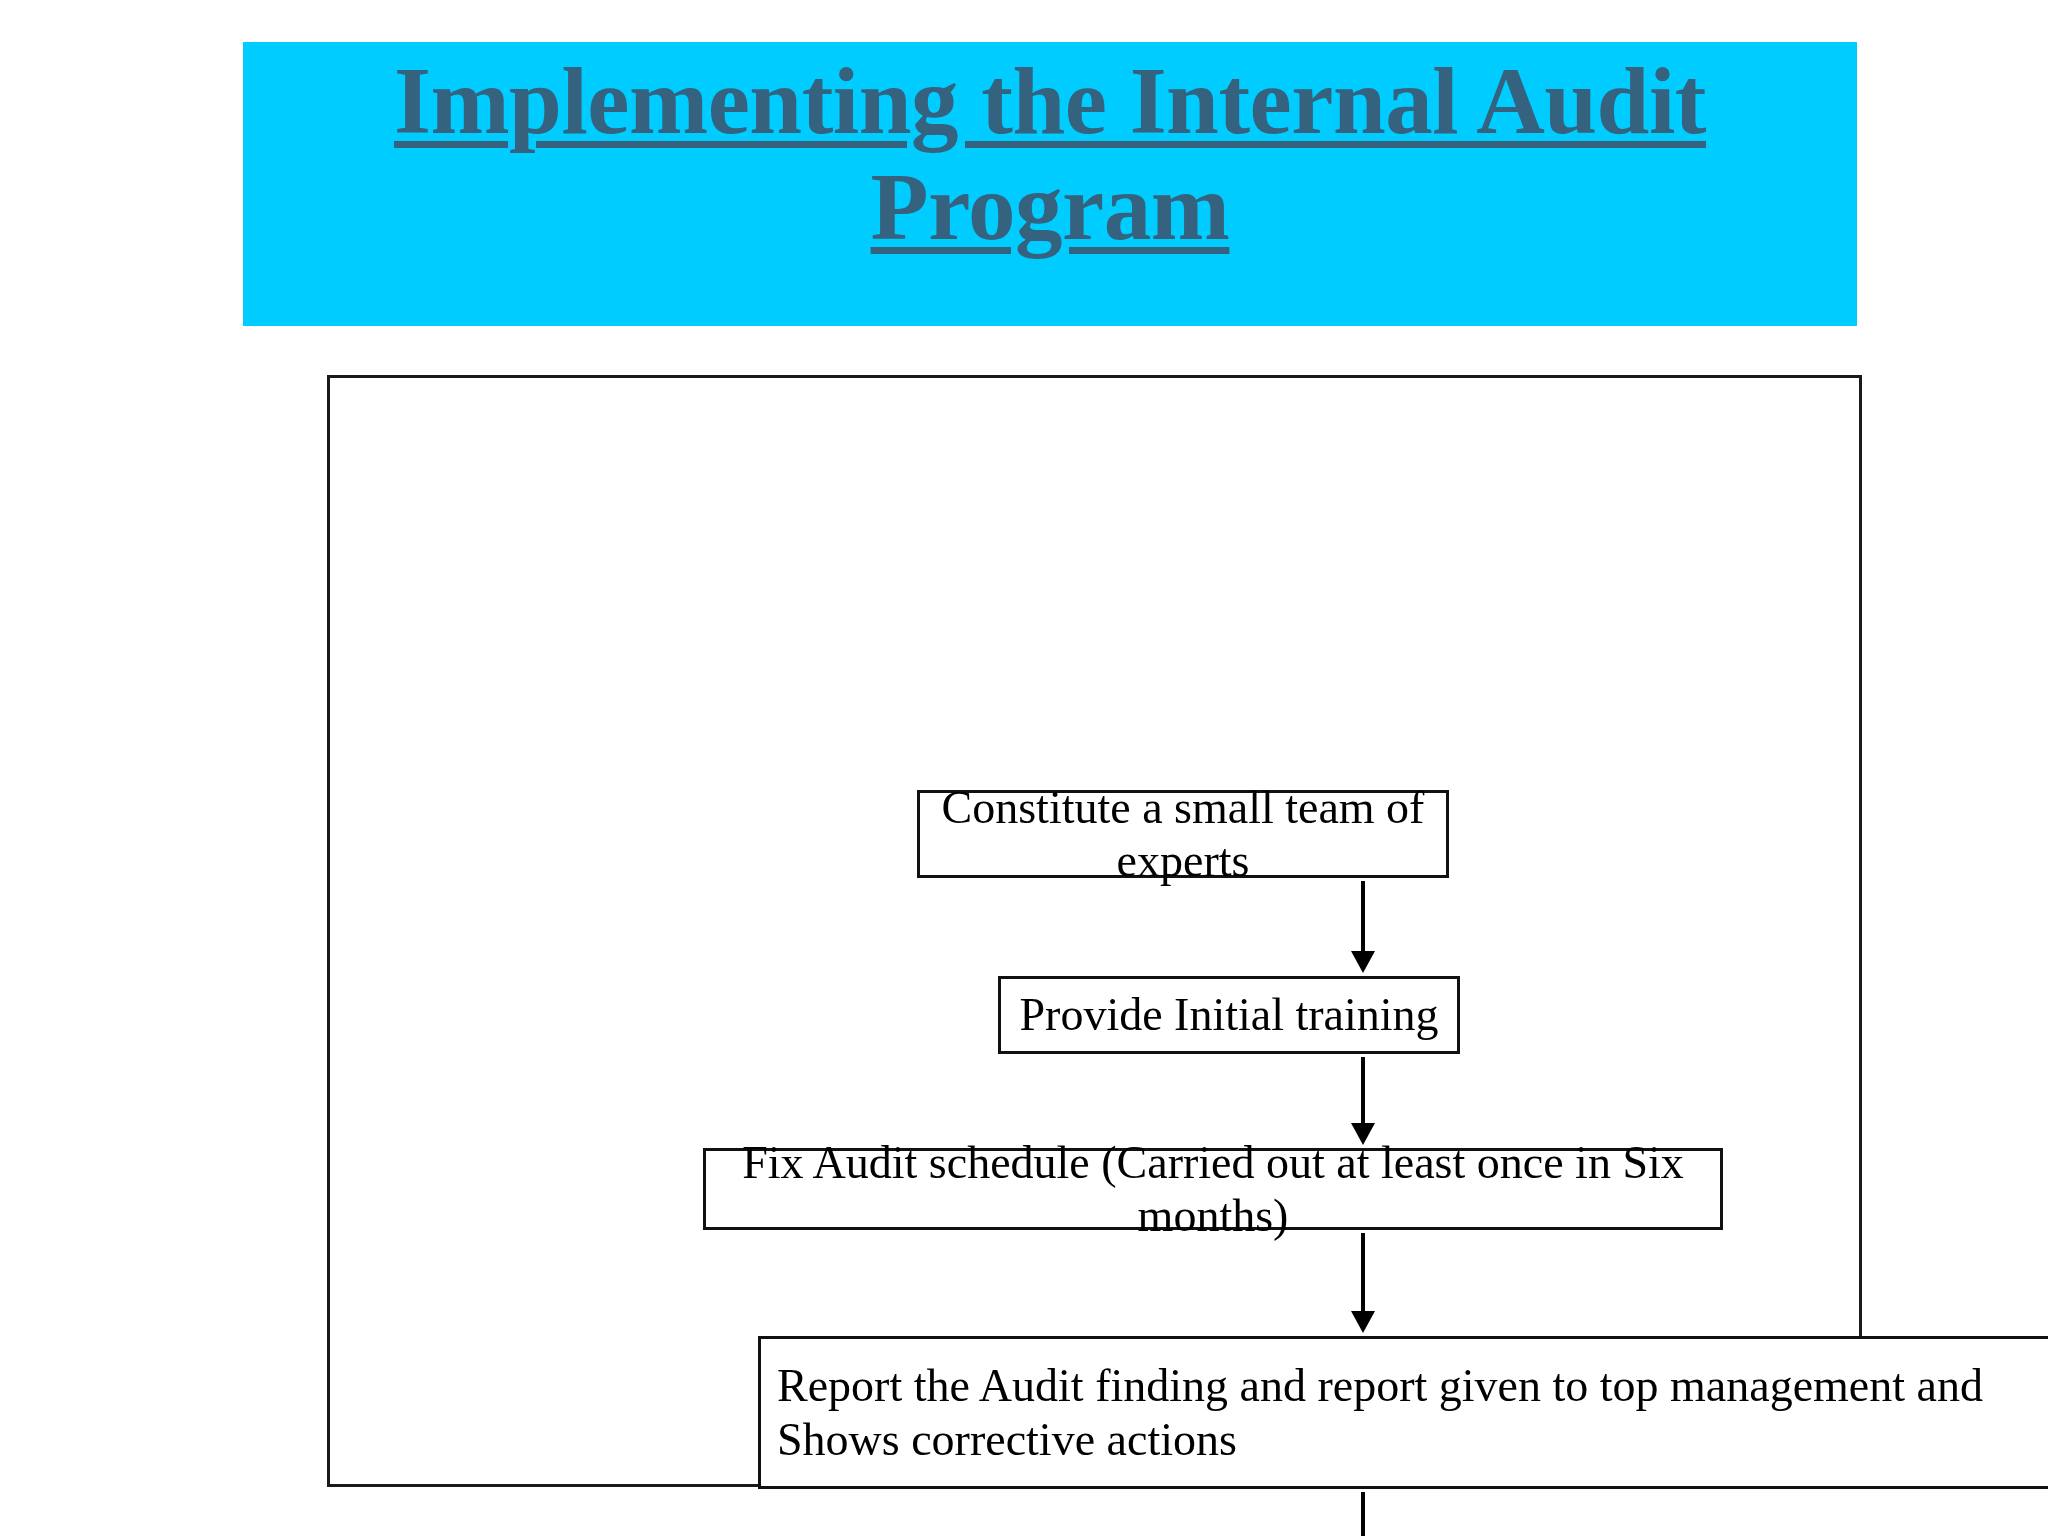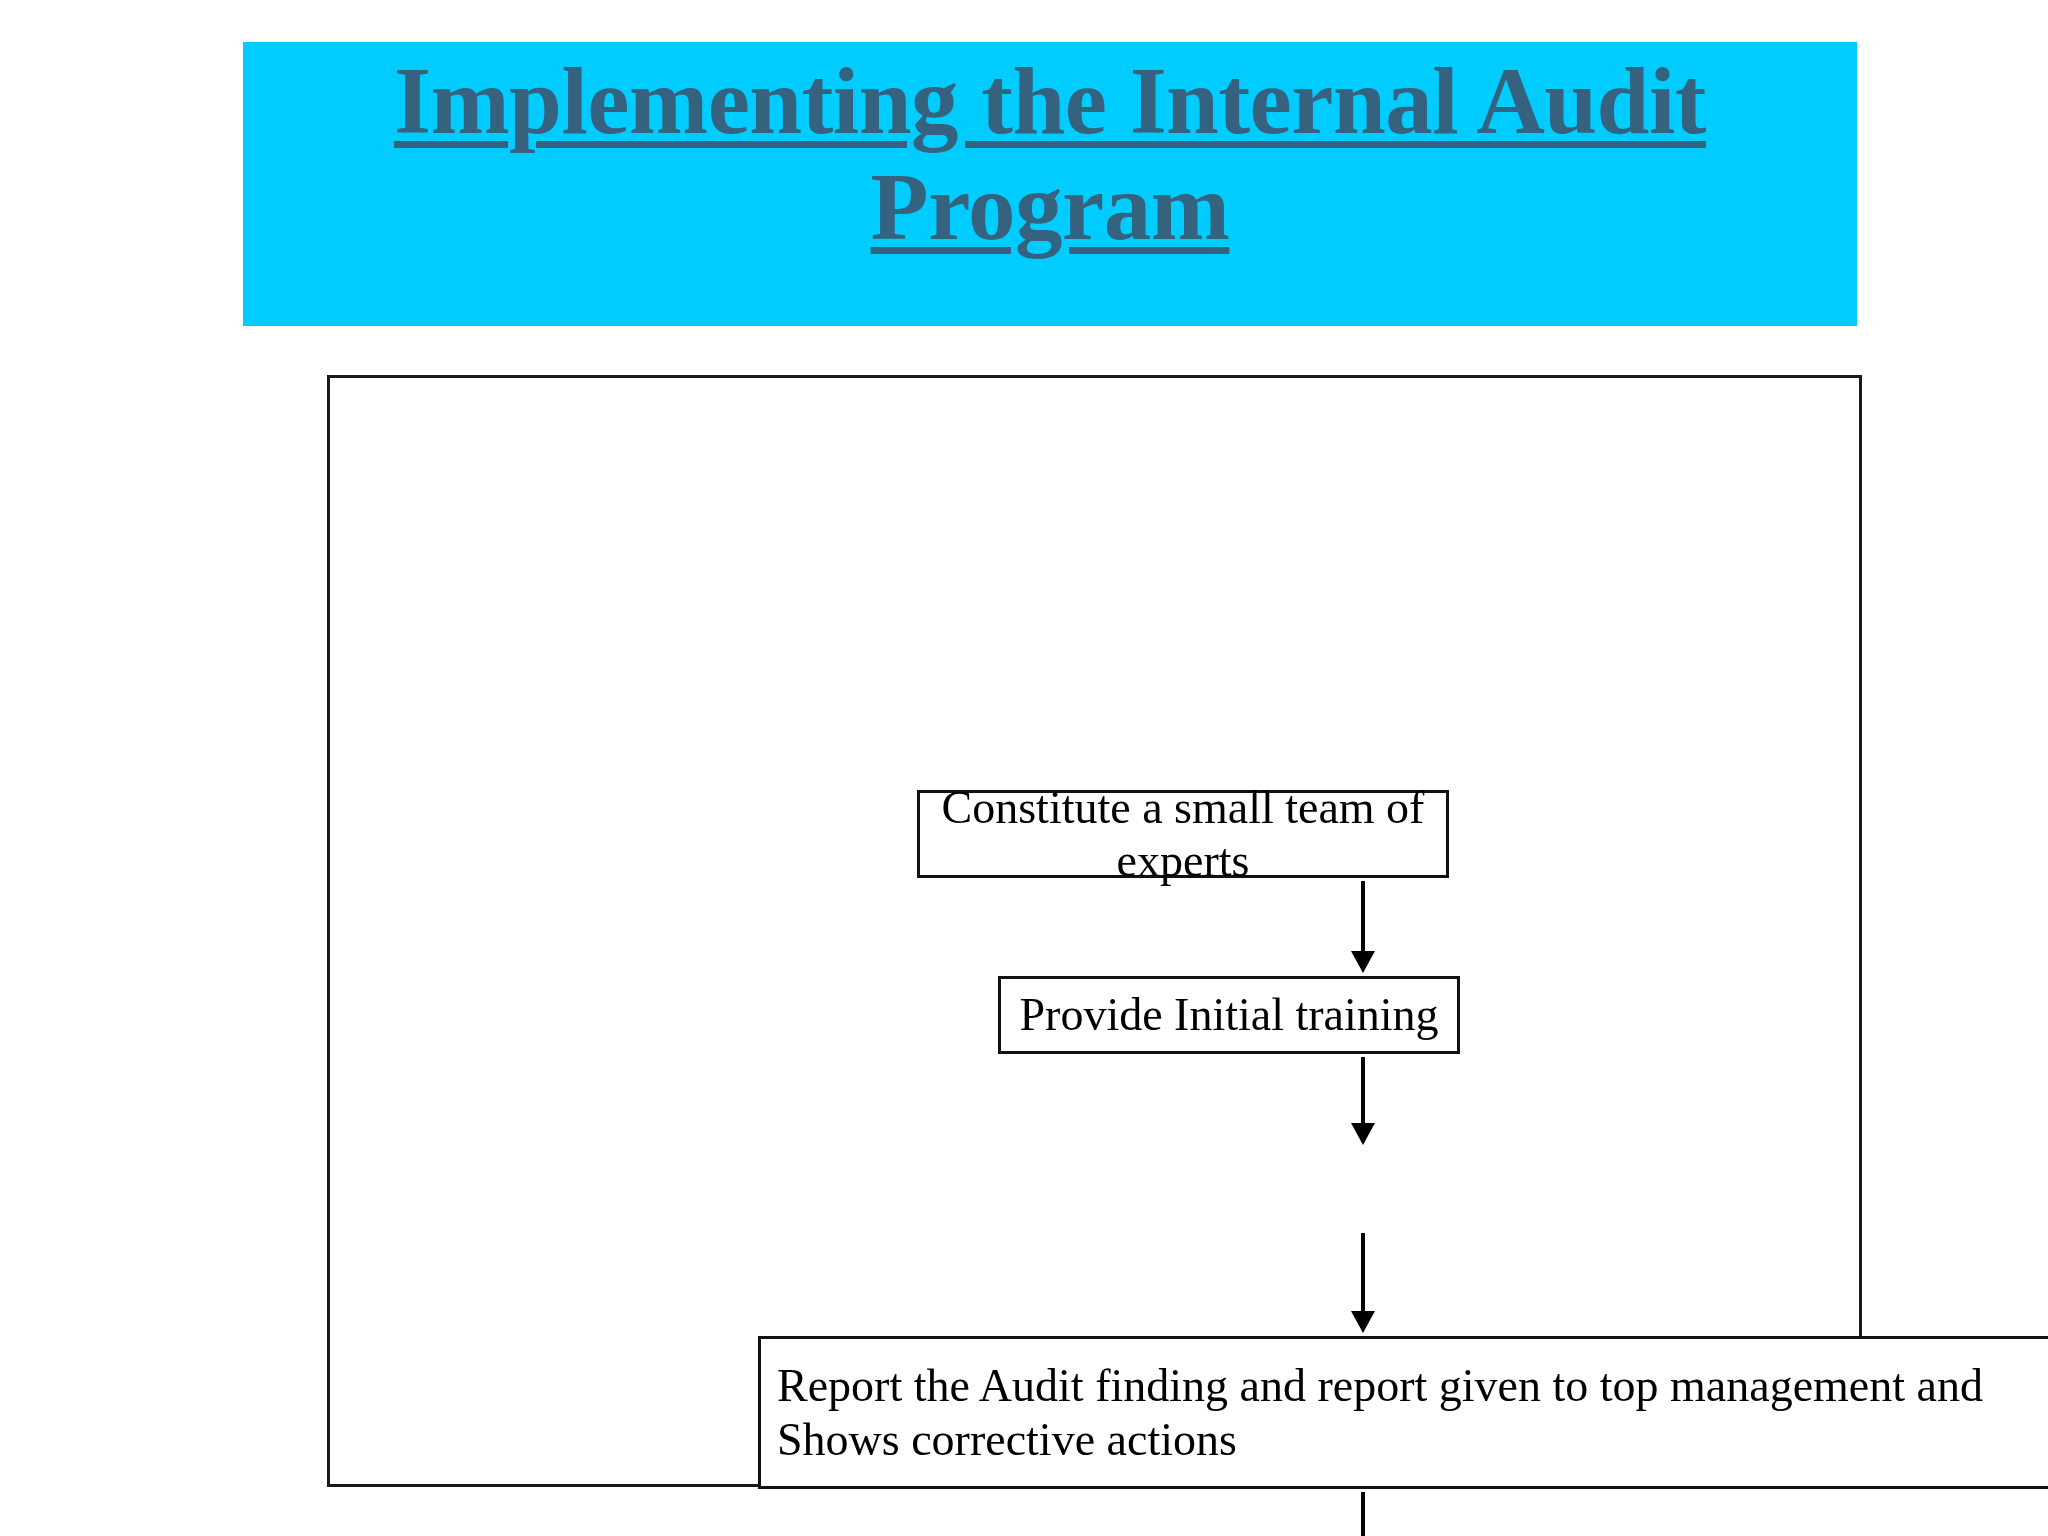--- a/index.html
+++ b/index.html
@@ -141,20 +141,23 @@
 
   <div class="flow-box center-text" id="box-2">
     <span>Provide Initial training</span>
   </div>
 
   <div class="arrow" id="arrow-2">
     <div class="shaft"></div>
     <div class="head"></div>
   </div>
 
+  <div class="flow-box center-text" id="box-3">
+    <span>Fix Audit schedule (Carried out at least once in Six months)</span>
+  </div>
 
   <div class="arrow" id="arrow-3">
     <div class="shaft"></div>
     <div class="head"></div>
   </div>
 
   <div class="flow-box left-text" id="box-4">
     <span>Report the Audit finding and report given to top management and Shows corrective actions</span>
   </div>
 

